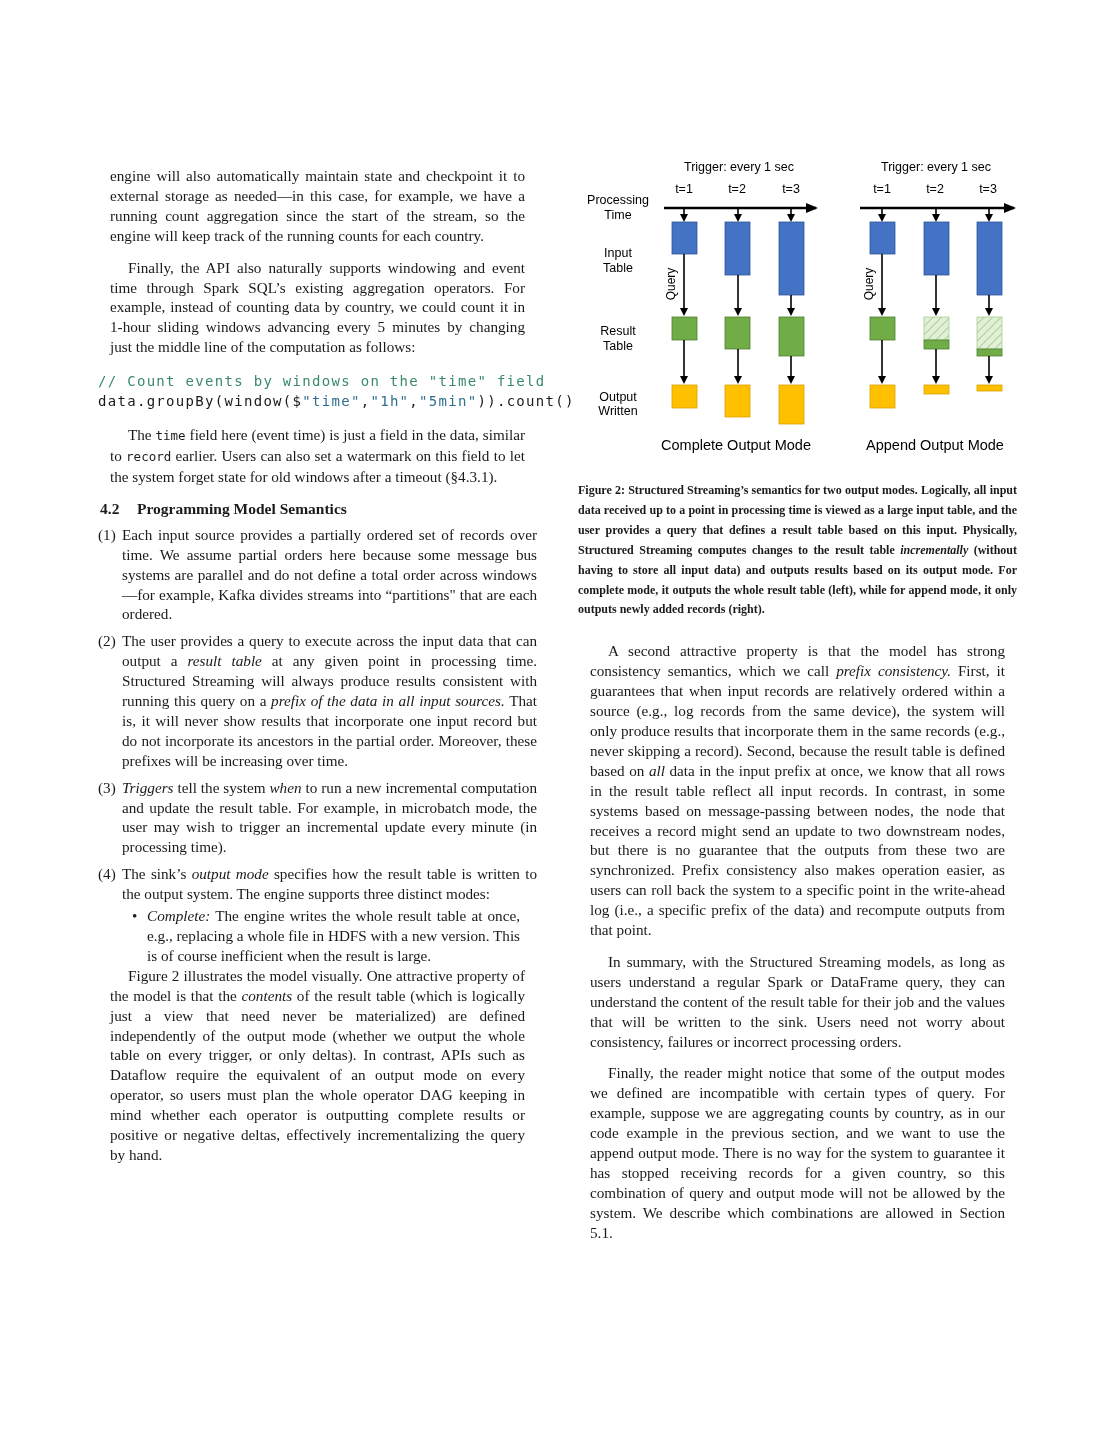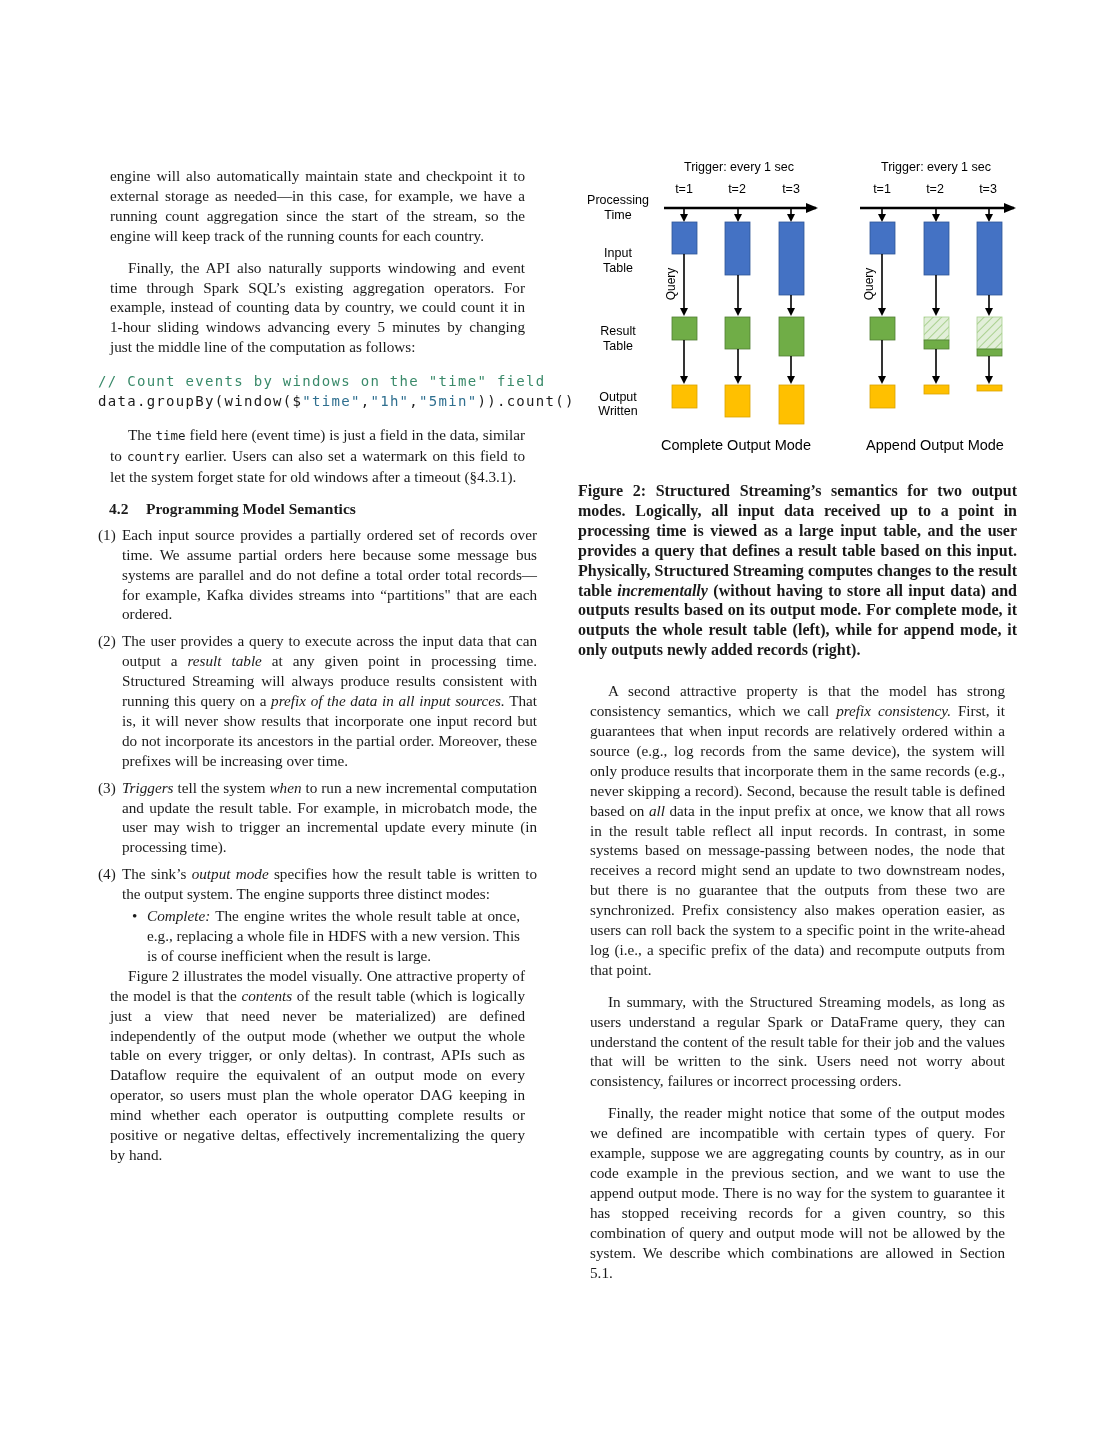--- a/index.html
+++ b/index.html
@@ -8,46 +8,46 @@
   .col { position: absolute; top: 154px; width: 439px; font-size: 15.2px; line-height: 19.9px; }
   #left { left: 98px; }
   #right { left: 578px; }
   p { margin: 12px; text-align: justify; hyphens: auto; }
   .ind { text-indent: 18px; }
   .code { font-family: "DejaVu Sans Mono", "Liberation Mono", monospace; font-size: 14px;
           letter-spacing: 1.3px; line-height: 20px; margin: 14px 0 14px 0; white-space: pre; }
   .code .cm { color: #3a8a6a; }
   .code .st { color: #2f6f8f; }
   .mono { font-family: "DejaVu Sans Mono", "Liberation Mono", monospace; font-size: 12.5px; }
-  h3 { font-size: 15.5px; font-weight: bold; margin: 10px 0 6px 11px; }
+  h3 { font-size: 15.5px; font-weight: bold; margin: 10px 0 6px 2px; }
   h3 .num { display: inline-block; width: 37px; }
   ol.items { list-style: none; margin: 0; padding: 0; }
   ol.items > li { position: relative; padding-left: 24px; margin: 6px 0 7px 0; text-align: justify; }
   ol.items > li .lbl { position: absolute; left: 0; top: 0; }
   ul.modes { list-style: none; margin: 2px 17px 0 0; padding: 0; }
   ul.modes li { position: relative; padding-left: 25px; margin: 2px 0 7px 0; text-align: justify; }
   ul.modes li::before { content: "\2022"; position: absolute; left: 10px; top: 0; }
-  .caption { font-weight: bold; font-size: 16px; line-height: 19.9px; text-align: justify; margin: 0 0 21px 0; }
+  .caption { font-weight: bold; font-size: 12px; line-height: 19.9px; text-align: justify; margin: 0 0 21px 0; }
   #figure { position: relative; width: 439px; height: 315px; margin-bottom: 12px; font-family: "Liberation Sans", "DejaVu Sans", sans-serif; }
   #figure svg { position: absolute; left: 0; top: 0; }
 </style>
 </head>
 <body>
 
 <div id="left" class="col">
   <p>engine will also automatically maintain state and checkpoint it to external storage as needed—in this case, for example, we have a running count aggregation since the start of the stream, so the engine will keep track of the running counts for each country.</p>
   <p class="ind">Finally, the API also naturally supports windowing and event time through Spark SQL’s existing aggregation operators. For example, instead of counting data by country, we could count it in 1-hour sliding windows advancing every 5 minutes by changing just the middle line of the computation as follows:</p>
   <div class="code"><span class="cm">// Count events by windows on the "time" field</span>
 <span>data.groupBy(window($</span><span class="st">"time"</span><span>,</span><span class="st">"1h"</span><span>,</span><span class="st">"5min"</span><span>)).count()</span></div>
-  <p class="ind"><span>The </span><span class="mono">time</span><span> field here (event time) is just a field in the data, similar to </span><span class="mono">country</span><span> earlier. Users can also set a watermark on this field to let the system forget state for old windows after a timeout (§4.3.1).</span></p>
+  <p class="ind"><span>The </span><span class="mono">time</span><span> field here (event time) is just a field in the data, similar to </span><span class="mono">record</span><span> earlier. Users can also set a watermark on this field to let the system forget state for old windows after a timeout (§4.3.1).</span></p>
 
   <h3><span class="num">4.2</span><span>Programming Model Semantics</span></h3>
 
   <ol class="items">
-    <li><span class="lbl">(1)</span><span>Each input source provides a partially ordered set of records over time. We assume partial orders here because some message bus systems are parallel and do not define a total order total records—for example, Kafka divides streams into “partitions" that are each ordered.</span></li>
+    <li><span class="lbl">(1)</span><span>Each input source provides a partially ordered set of records over time. We assume partial orders here because some message bus systems are parallel and do not define a total order across windows—for example, Kafka divides streams into “partitions" that are each ordered.</span></li>
     <li><span class="lbl">(2)</span><span>The user provides a query to execute across the input data that can output a </span><em>result table</em><span> at any given point in processing time. Structured Streaming will always produce results consistent with running this query on a </span><em>prefix of the data in all input sources.</em><span> That is, it will never show results that incorporate one input record but do not incorporate its ancestors in the partial order. Moreover, these prefixes will be increasing over time.</span></li>
     <li><span class="lbl">(3)</span><em>Triggers</em><span> tell the system </span><em>when</em><span> to run a new incremental computation and update the result table. For example, in microbatch mode, the user may wish to trigger an incremental update every minute (in processing time).</span></li>
     <li><span class="lbl">(4)</span><span>The sink’s </span><em>output mode</em><span> specifies how the result table is written to the output system. The engine supports three distinct modes:</span>
       <ul class="modes">
         <li><em>Complete:</em><span> The engine writes the whole result table at once, e.g., replacing a whole file in HDFS with a new version. This is of course inefficient when the result is large.</span></li>
       </ul>
     </li>
   </ol>
   <p class="ind" style="margin-top:-7px"><span>Figure 2 illustrates the model visually. One attractive property of the model is that the </span><em>contents</em><span> of the result table (which is logically just a view that need never be materialized) are defined independently of the output mode (whether we output the whole table on every trigger, or only deltas). In contrast, APIs such as Dataflow require the equivalent of an output mode on every operator, so users must plan the whole operator DAG keeping in mind whether each operator is outputting complete results or positive or negative deltas, effectively incrementalizing the query by hand.</span></p>
 </div>

